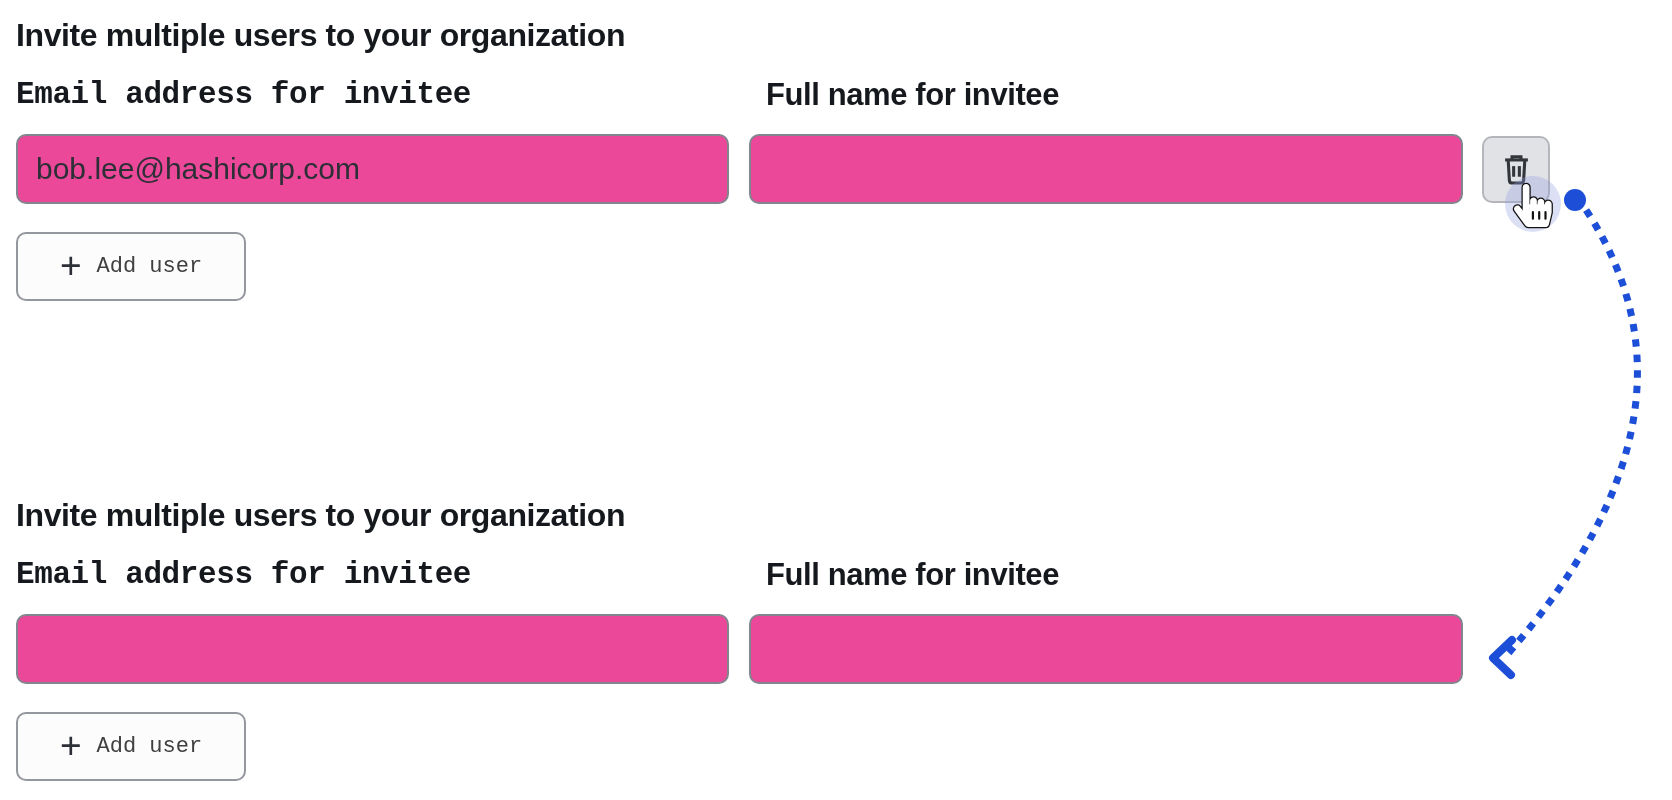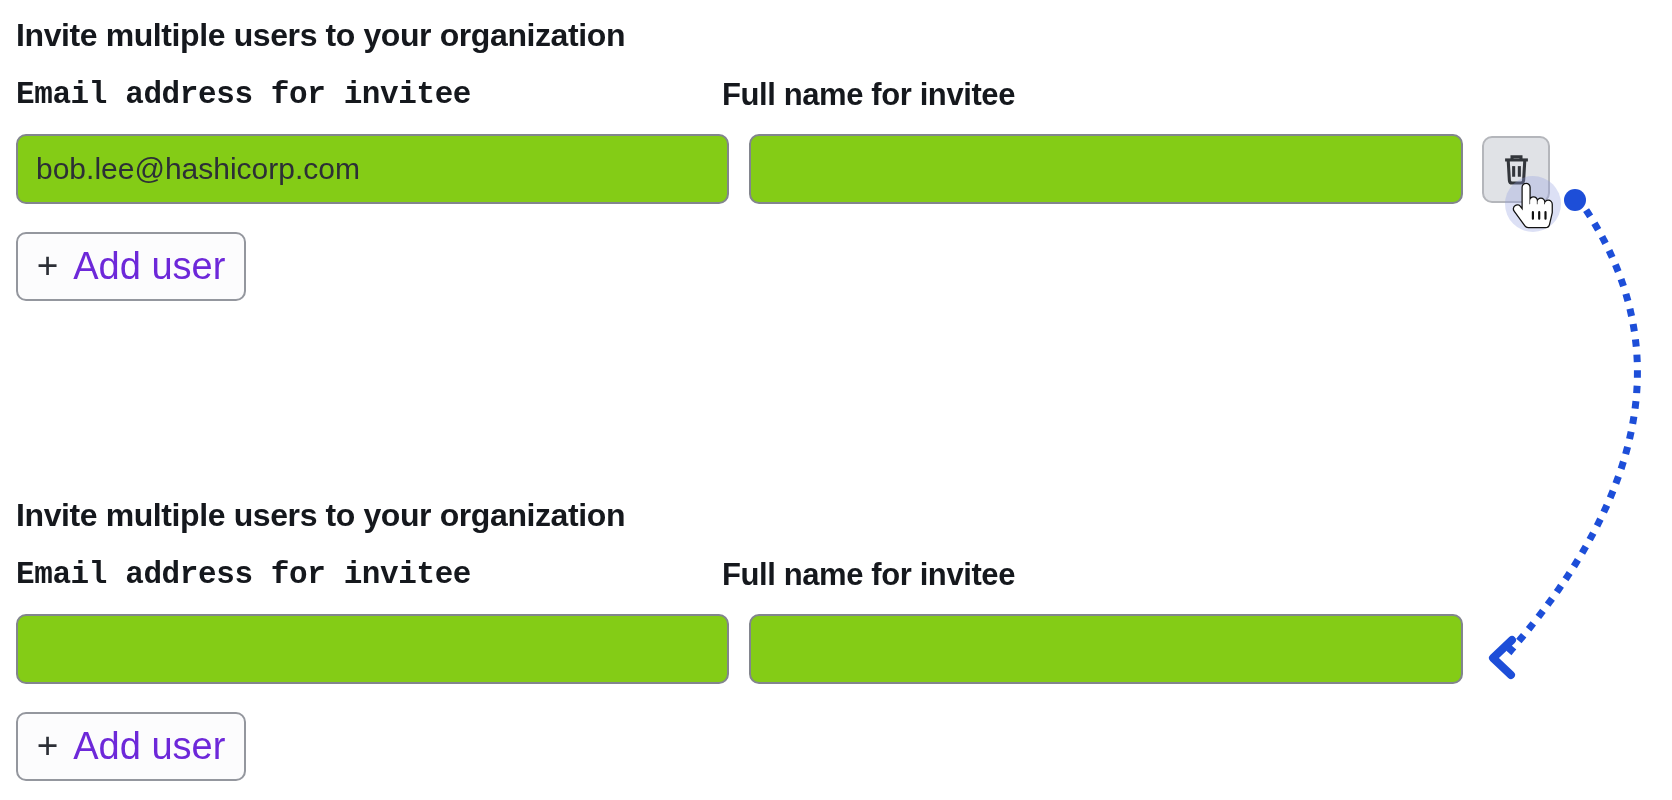--- a/index.html
+++ b/index.html
@@ -16,46 +16,46 @@
     position:absolute;left:16px;top:15px;
     font-size:32px;font-weight:700;letter-spacing:-0.4px;color:#15181d;
     white-space:nowrap;line-height:40px;
   }
   .field-label{
     position:absolute;top:77px;
     font-size:31px;font-weight:700;letter-spacing:-0.4px;color:#15181d;
     white-space:nowrap;line-height:36px;
   }
   .email-label{left:16px;font-family:Liberation Mono, monospace;}
-  .name-label{left:722px;}
+  .name-label{left:766px;}
 
   .text-input{
     position:absolute;top:134px;height:70px;box-sizing:border-box;
-    border:2px solid #82858d;border-radius:10px;background:#84cc16;
+    border:2px solid #82858d;border-radius:10px;background:#ec4899;
     font-family:inherit;font-size:30px;color:#2c2f36;
     padding:0 18px;outline:none;
   }
   .email-input{left:16px;width:713px;}
   .name-input{left:749px;width:714px;}
 
   .delete-btn{
     position:absolute;left:1482px;top:136px;width:68px;height:67px;
     box-sizing:border-box;border:2px solid #b4b6bb;border-radius:10px;
     background:#e0e2e6;display:flex;align-items:center;justify-content:center;
     padding:0;cursor:pointer;
   }
 
   .add-btn{
     position:absolute;left:16px;top:232px;width:230px;height:69px;
     box-sizing:border-box;border:2px solid #94979e;border-radius:10px;
     background:#fcfcfd;display:flex;align-items:center;justify-content:center;
     gap:15px;font-family:inherit;cursor:pointer;
   }
   .add-btn .plus{font-size:37px;font-weight:400;color:#2c2f36;line-height:1;margin-top:-3px;}
-  .add-btn .lbl{font-size:38px;font-weight:400;color:#6d28d9;white-space:nowrap;}
+  .add-btn .lbl{font-size:22px;font-weight:400;color:#404040;white-space:nowrap;font-family:Liberation Mono, monospace;}
 
   .overlay{
     position:absolute;left:0;top:0;width:1672px;height:800px;
     pointer-events:none;z-index:50;
   }
 </style>
 </head>
 <body>
 
 <div class="section" id="section-1">

